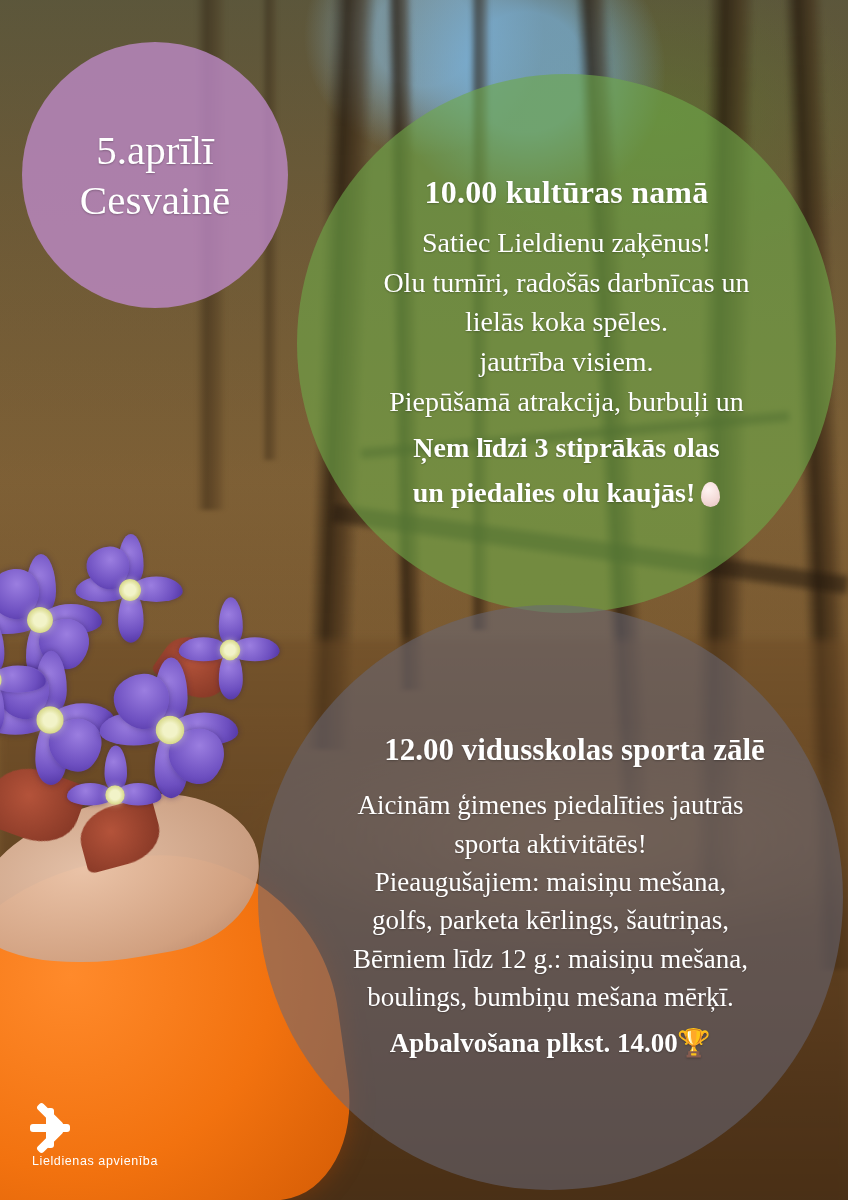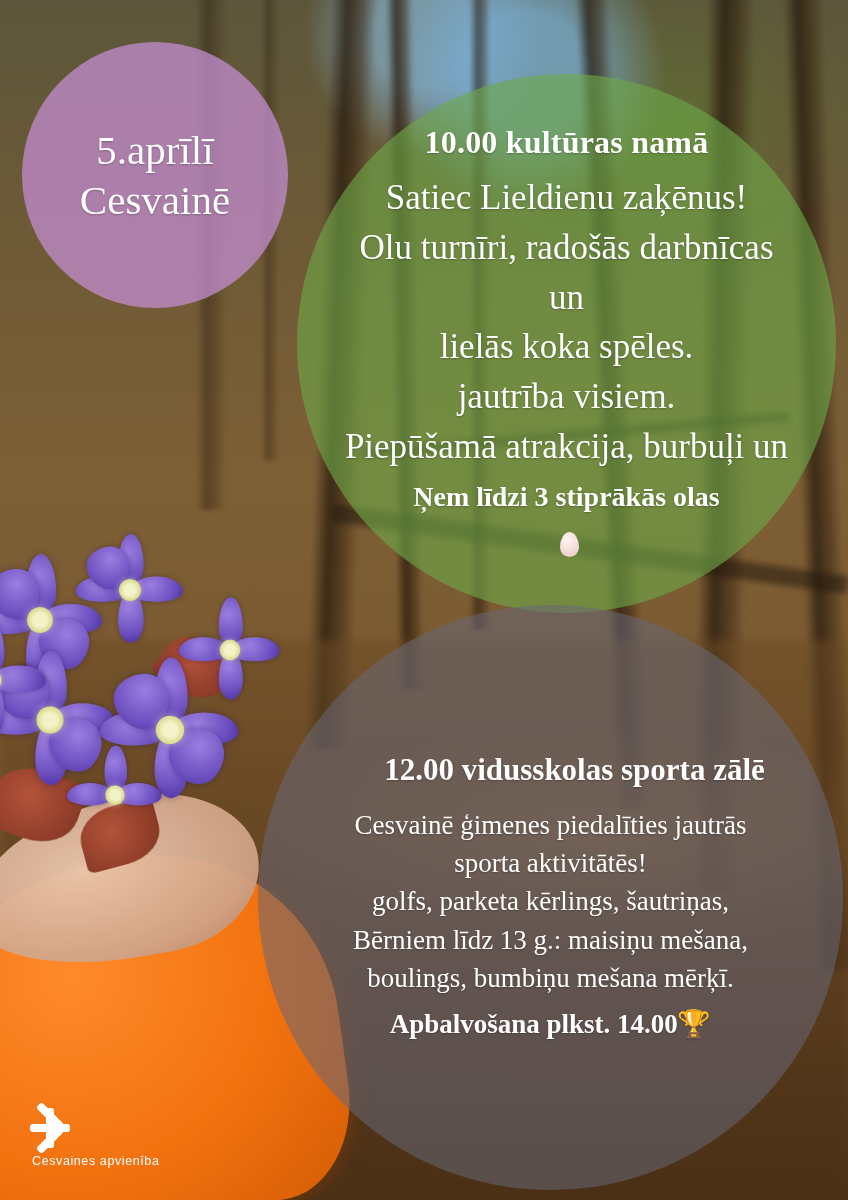--- a/index.html
+++ b/index.html
@@ -130,21 +130,21 @@
     background: rgba(110,168,73,0.62);
     padding: 0 46px;
   }
   .bubble-green .head {
     font-size: 32px;
     font-weight: bold;
     margin-bottom: 12px;
     letter-spacing: .2px;
   }
   .bubble-green .body {
-    font-size: 35px;
+    font-size: 28px;
     line-height: 1.42;
   }
   .bubble-green .emph {
     font-size: 28px;
     font-weight: bold;
     line-height: 1.42;
     margin-top: 6px;
   }
   .bubble-grey {
     left: 258px; top: 605px; width: 585px; height: 585px;
@@ -313,41 +313,42 @@
 
   <div class="bubble bubble-green">
     <div class="head">10.00 kultūras namā</div>
     <div class="body">Satiec Lieldienu zaķēnus!</div>
     <div class="body">Olu turnīri, radošās darbnīcas un</div>
     <div class="body">lielās koka spēles.</div>
     <div class="body">jautrība visiem.</div>
     <div class="body">Piepūšamā atrakcija, burbuļi un</div>
     <div class="emph">Ņem līdzi 3 stiprākās olas</div>
     <div class="emph">
-      <span class="egg"></span>
+      <span>un piedalies olu kaujās!</span><span class="egg"></span>
     </div>
   </div>
 
   <div class="bubble bubble-grey">
     <div class="head">12.00 vidusskolas sporta zālē</div>
-    <div class="body">Cesvainē ģimenes piedalīties jautrās</div>
+    <div class="body">Aicinām ģimenes piedalīties jautrās</div>
     <div class="body">sporta aktivitātēs!</div>
+    <div class="body">Pieaugušajiem: maisiņu mešana,</div>
     <div class="body">golfs, parketa kērlings, šautriņas,</div>
-    <div class="body">Bērniem līdz 13 g.: maisiņu mešana,</div>
+    <div class="body">Bērniem līdz 12 g.: maisiņu mešana,</div>
     <div class="body">boulings, bumbiņu mešana mērķī.</div>
     <div class="emph">
       <span>Apbalvošana plkst. 14.00</span><span>🏆</span>
     </div>
   </div>
 
   <div class="logo">
     <div class="logo-row">
       <div class="logo-mark">
         <span class="lm1"></span>
         <span class="lm2"></span>
         <span class="lm3"></span>
         <span class="lm4"></span>
       </div>
     </div>
-    <div class="logo-sub">Cesvaines apvienība</div>
+    <div class="logo-sub">Lieldienas apvienība</div>
   </div>
 
 </div>
 
 </body></html>

